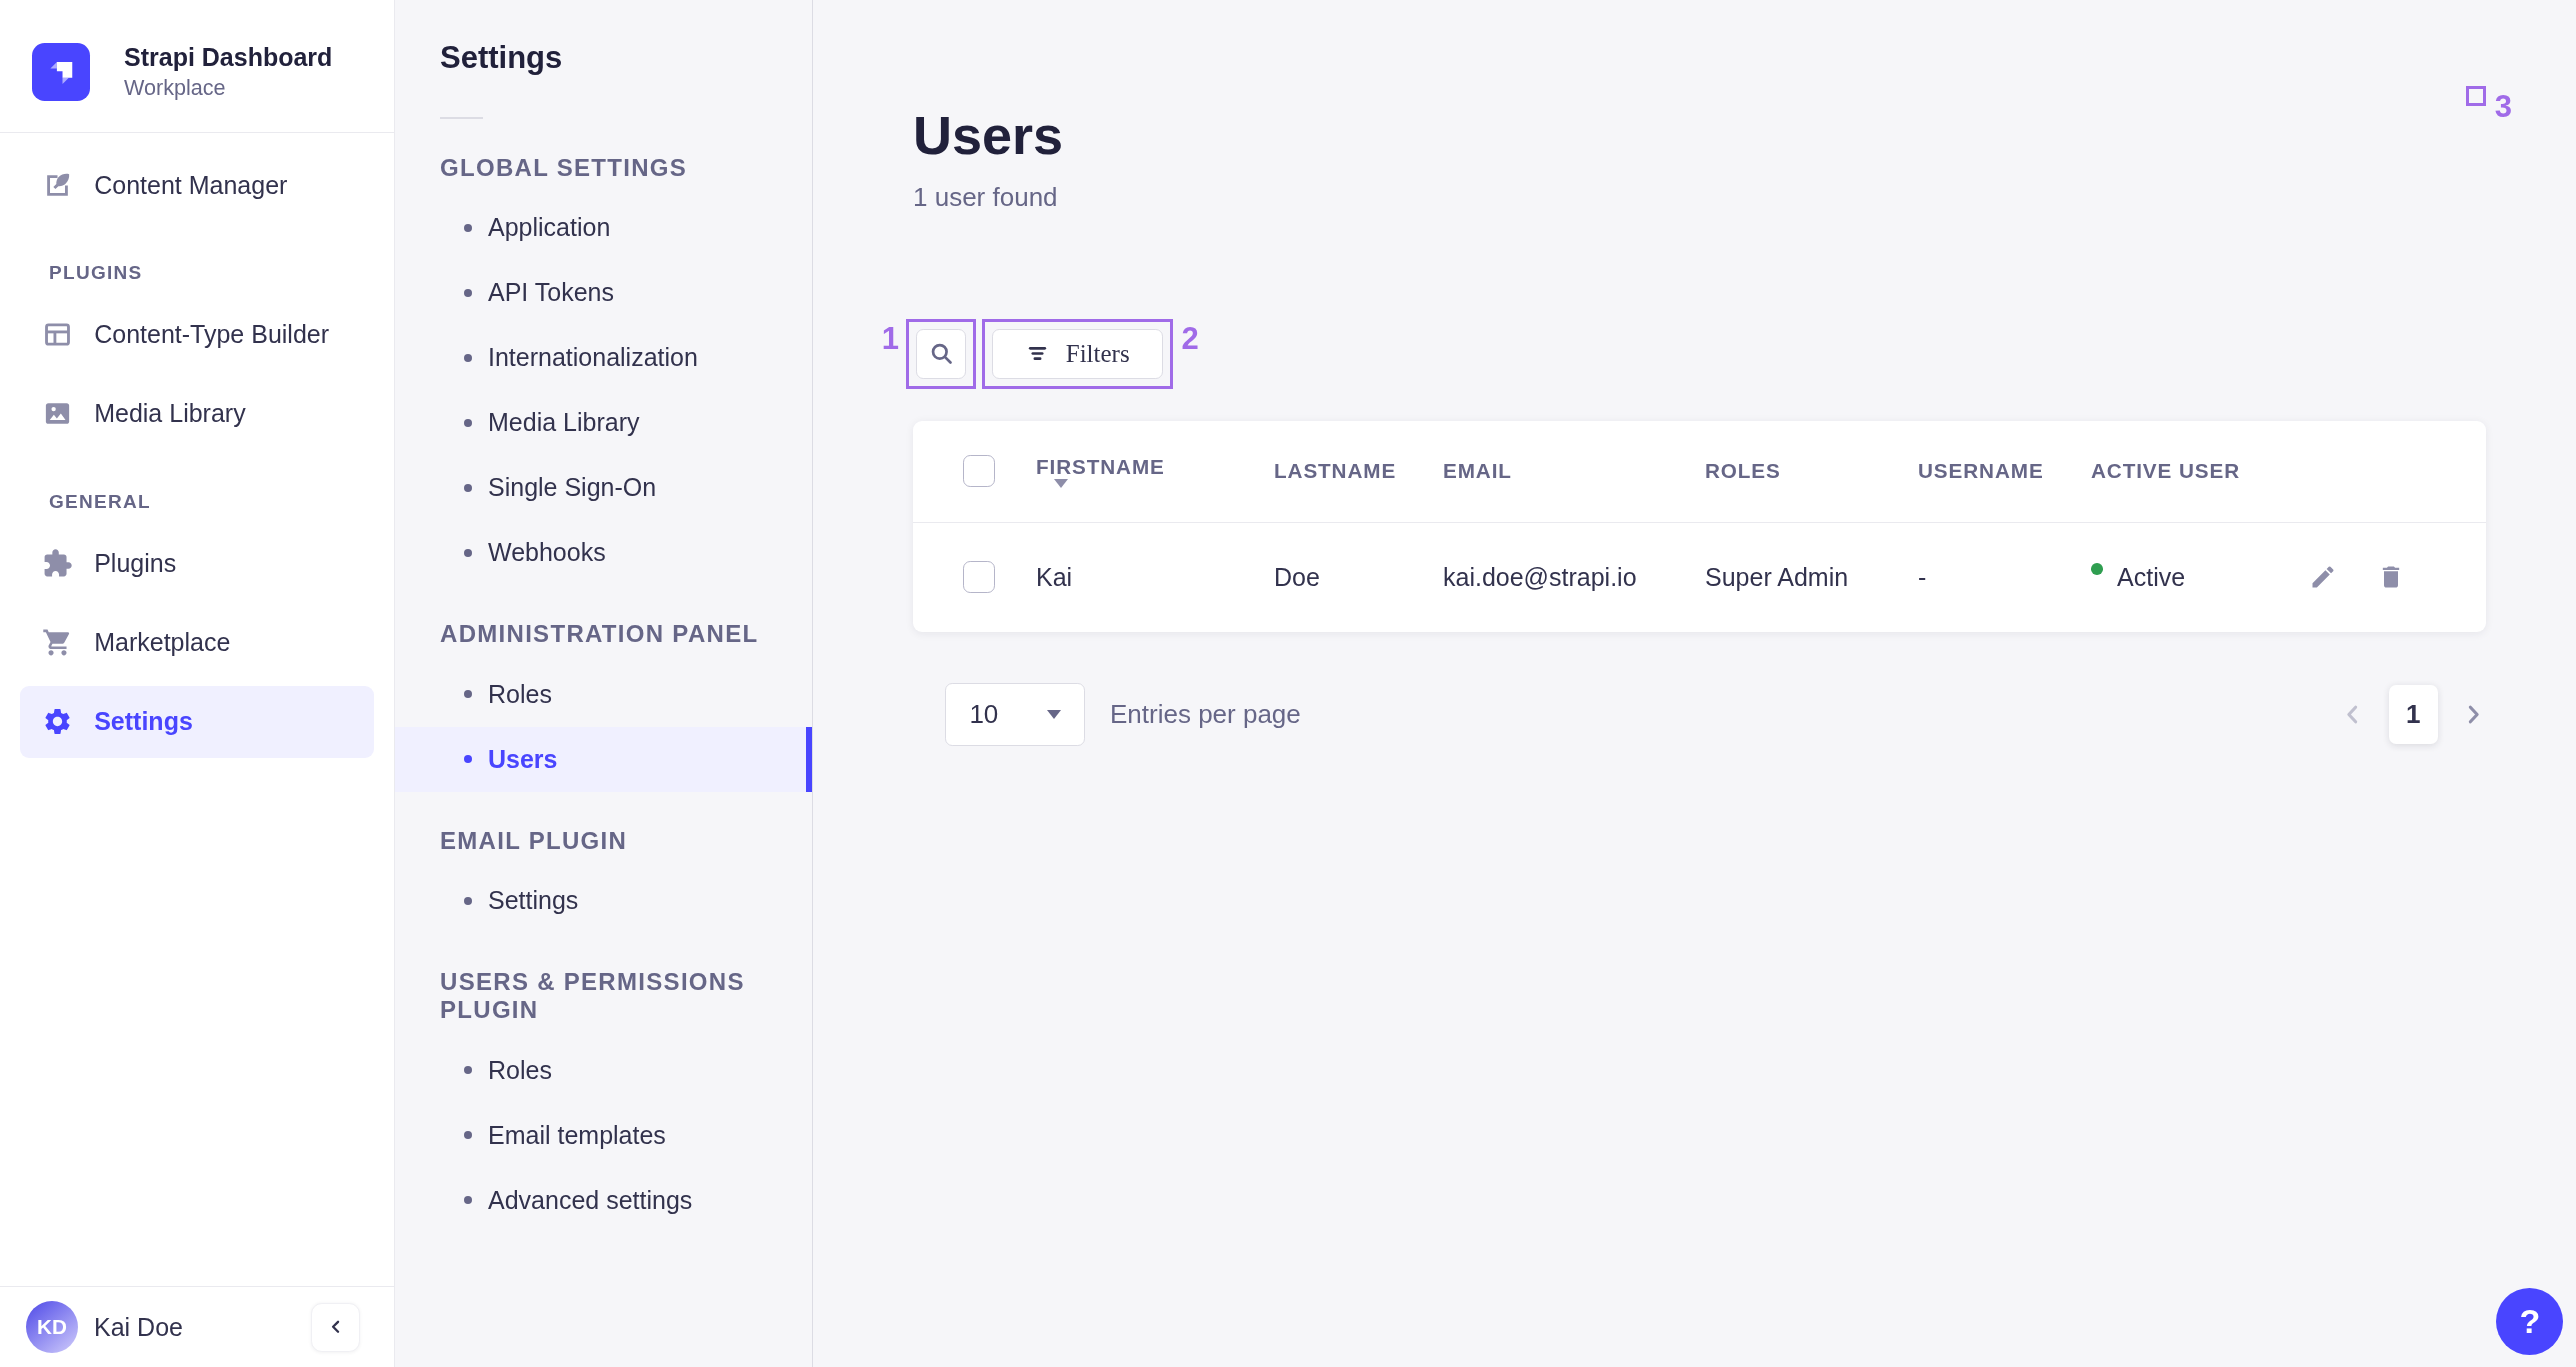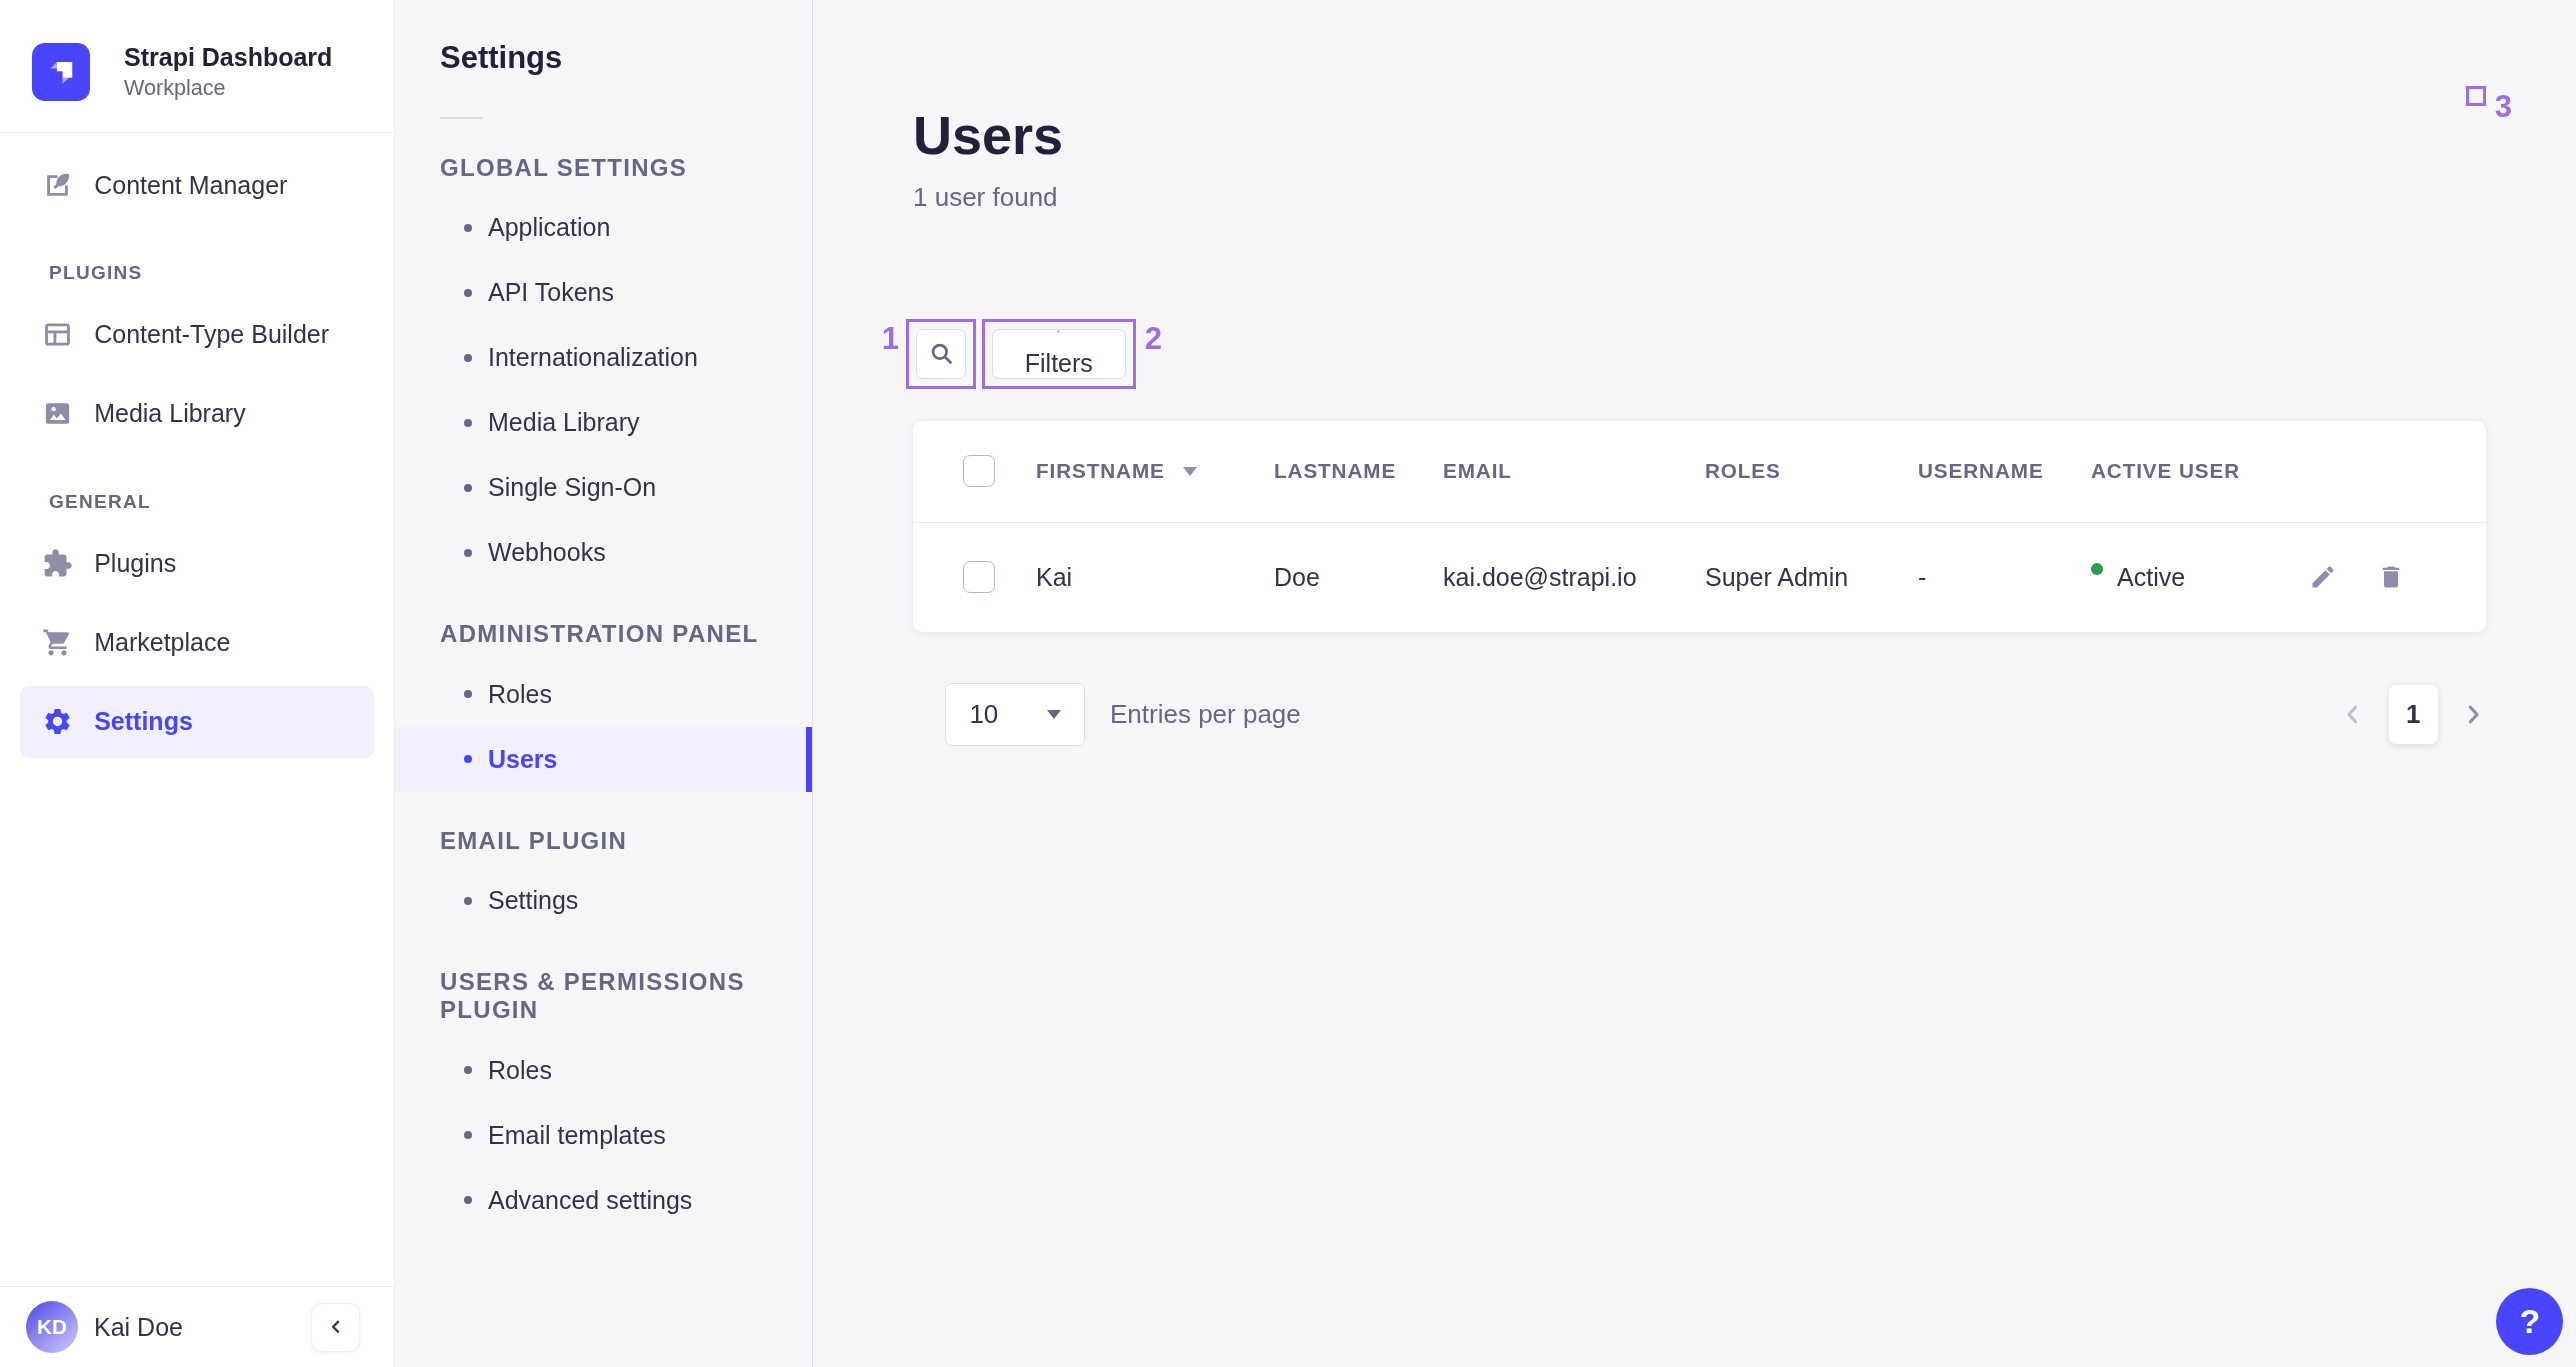--- a/index.html
+++ b/index.html
@@ -68,28 +68,28 @@
   .ann-num{position:absolute;font-size:31px;font-weight:bold;color:var(--ann);line-height:1;}
   .ann-right{right:-29px;top:1.8px;}
   .ann-left{left:-27px;top:1.8px;}
 
   .create-btn{height:58px;padding:0 38px;border:none;border-radius:7.2px;background:var(--primary);color:#fff;font-size:25px;font-weight:bold;font-family:inherit;display:flex;align-items:center;gap:16px;cursor:pointer;}
   .create-btn svg{width:27px;height:27px;}
 
   .actions-row{display:flex;gap:5.4px;margin-top:106px;margin-left:-7.2px;}
   .icon-btn{width:50px;height:50px;background:#fff;border:0.9px solid var(--border2);border-radius:7.2px;display:flex;align-items:center;justify-content:center;cursor:pointer;}
   .icon-btn svg{width:27px;height:27px;color:var(--txt-mid);}
-  .filters-btn{height:50px;padding:0 32px;background:#fff;border:0.9px solid var(--border2);border-radius:7.2px;font-family:Liberation Sans, sans-serif;font-size:25px;color:var(--txt-dark);display:flex;align-items:center;gap:16px;cursor:pointer;flex-direction:column;}
+  .filters-btn{height:50px;padding:0 32px;background:#fff;border:0.9px solid var(--border2);border-radius:7.2px;font-family:Liberation Serif, serif;font-size:25px;color:var(--txt-dark);display:flex;align-items:center;gap:16px;cursor:pointer;}
   .filters-btn svg{width:25px;height:25px;color:var(--txt-dark);}
 
   
   .table-card{margin-top:32px;background:#fff;border-radius:9px;box-shadow:0 1.8px 9px rgba(33,33,52,.07);}
   .t-row{display:grid;grid-template-columns:123px 238px 169px 262px 213px 173px 207px 1fr;align-items:center;}
   .t-head{height:101px;}
-  .t-head .cell{font-size:20.7px;font-weight:bold;letter-spacing:0.9px;color:var(--txt-mid);display:flex;align-items:center;}
+  .t-head .cell{font-size:20.7px;font-weight:bold;letter-spacing:0.9px;color:var(--txt-mid);display:flex;flex-direction:column;}
   .t-body{height:110px;border-top:0.9px solid var(--border);}
   .t-body .cell{font-size:25px;color:var(--txt-dark);}
   .cell-check{padding-left:50px;}
   .checkbox{width:32px;height:32px;border:1.8px solid #b5b5c9;border-radius:7.2px;background:#fff;display:block;cursor:pointer;}
   .sort-caret{width:0;height:0;border-left:7.2px solid transparent;border-right:7.2px solid transparent;border-top:9px solid var(--txt-gray);margin-left:18px;display:inline-block;}
   .active-cell{display:flex;align-items:flex-start;gap:14.4px;}
   .dot{width:11.7px;height:11.7px;border-radius:50%;background:var(--success);display:inline-block;}
   .row-actions{display:flex;align-items:center;gap:40px;padding-left:10.8px;}
   .row-action{background:none;border:none;cursor:pointer;display:flex;align-items:center;justify-content:center;padding:0;}
   .row-action svg{width:28px;height:28px;color:var(--txt-gray);}

